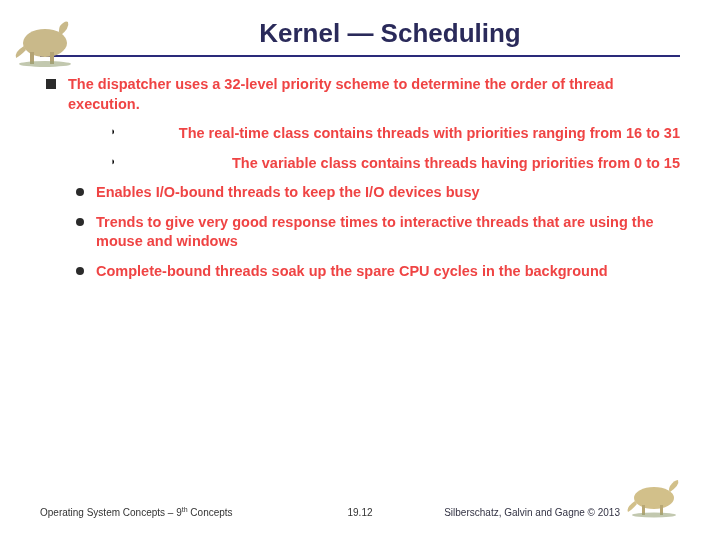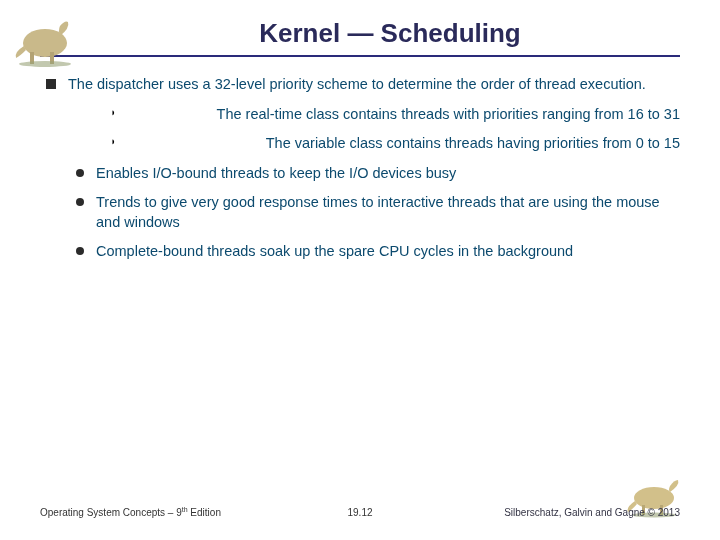--- a/index.html
+++ b/index.html
@@ -39,22 +39,23 @@
   }
   .dino-bottom {
     position: absolute;
     bottom: 6px;
     right: 30px;
     width: 66px;
     height: 44px;
   }
   .content {
     font-size: 14.5px;
-    color: #0c4a6e;
+    color: #ef4444;
     line-height: 1.35;
+    font-weight: bold;
   }
   .lvl1 { padding-left: 28px; position: relative; margin-bottom: 10px; }
   .lvl1::before {
     content: "";
     position: absolute;
     left: 6px; top: 4px;
     width: 10px; height: 10px;
     background: #2b2b2b;
   }
   .lvl2 { padding-left: 56px; position: relative; margin-bottom: 10px; }
@@ -82,21 +83,21 @@
     width: 720px;
     padding: 0 40px;
     font-size: 10px;
     color: #333;
     display: flex;
     justify-content: space-between;
     align-items: flex-end;
   }
   .footer .left { color: #333; }
   .footer .center { position: absolute; left: 50%; transform: translateX(-50%); }
-  .footer .right { color: #334; }
+  .footer .right { color: #334; margin-right: 60px; }
   sup { font-size: 7px; }
 </style>
 </head>
 <body>
 
 <div class="slide">
 
   <svg class="dino-top" viewBox="0 0 70 60">
     <ellipse cx="35" cy="35" rx="22" ry="14" fill="#c9b98a"></ellipse>
     <path d="M50 28 Q60 20 58 14 Q55 12 50 18 Q48 22 50 28" fill="#c9b98a"></path>
@@ -122,19 +123,19 @@
     <ellipse cx="30" cy="24" rx="20" ry="11" fill="#d2c08a"></ellipse>
     <path d="M46 18 Q56 11 54 6 Q50 6 46 12 Q44 16 46 18" fill="#d2c08a"></path>
     <rect x="18" y="31" width="3" height="10" fill="#b8a774"></rect>
     <rect x="36" y="31" width="3" height="10" fill="#b8a774"></rect>
     <path d="M11 27 Q2 33 4 38 Q8 36 13 30" fill="#d2c08a"></path>
     <ellipse cx="30" cy="41" rx="22" ry="2.5" fill="#9aa37a" opacity="0.6"></ellipse>
   </svg>
 
   <div class="footer">
     <span class="left">
-      <span>Operating System Concepts – 9</span><sup>th</sup><span> Edition</span>
+      <span>Operating System Concepts – 9</span><sup>th</sup><span> Concepts</span>
     </span>
     <span class="center">19.12</span>
     <span class="right">Silberschatz, Galvin and Gagne © 2013</span>
   </div>
 
 </div>
 
 </body></html>

